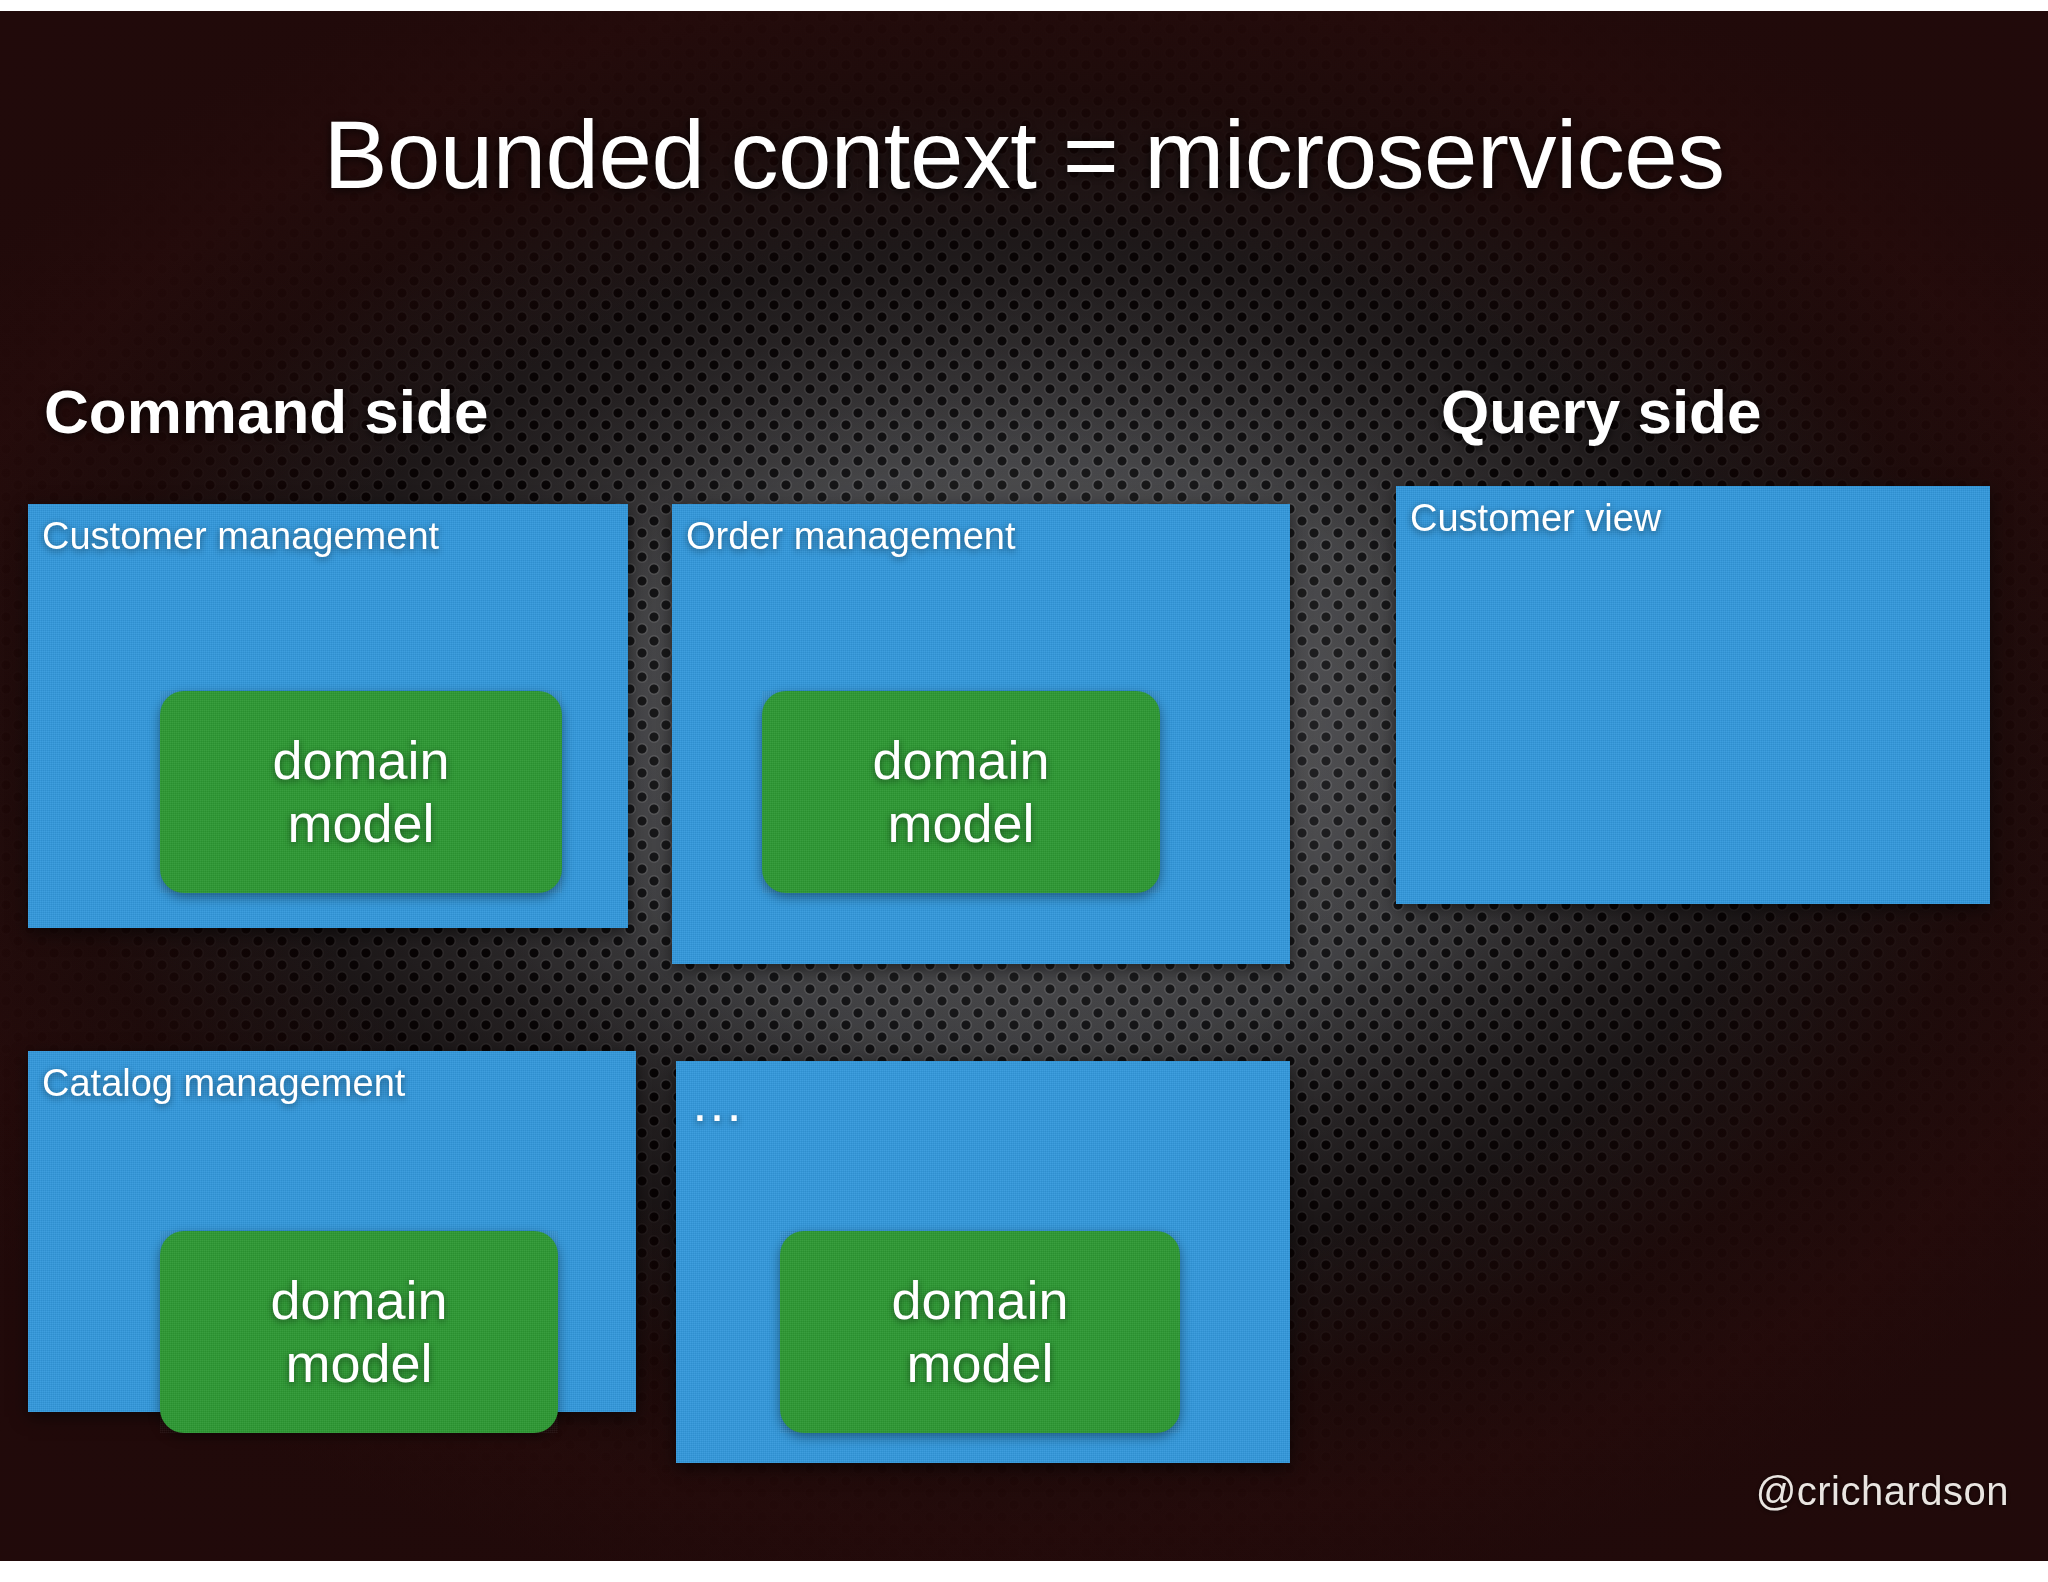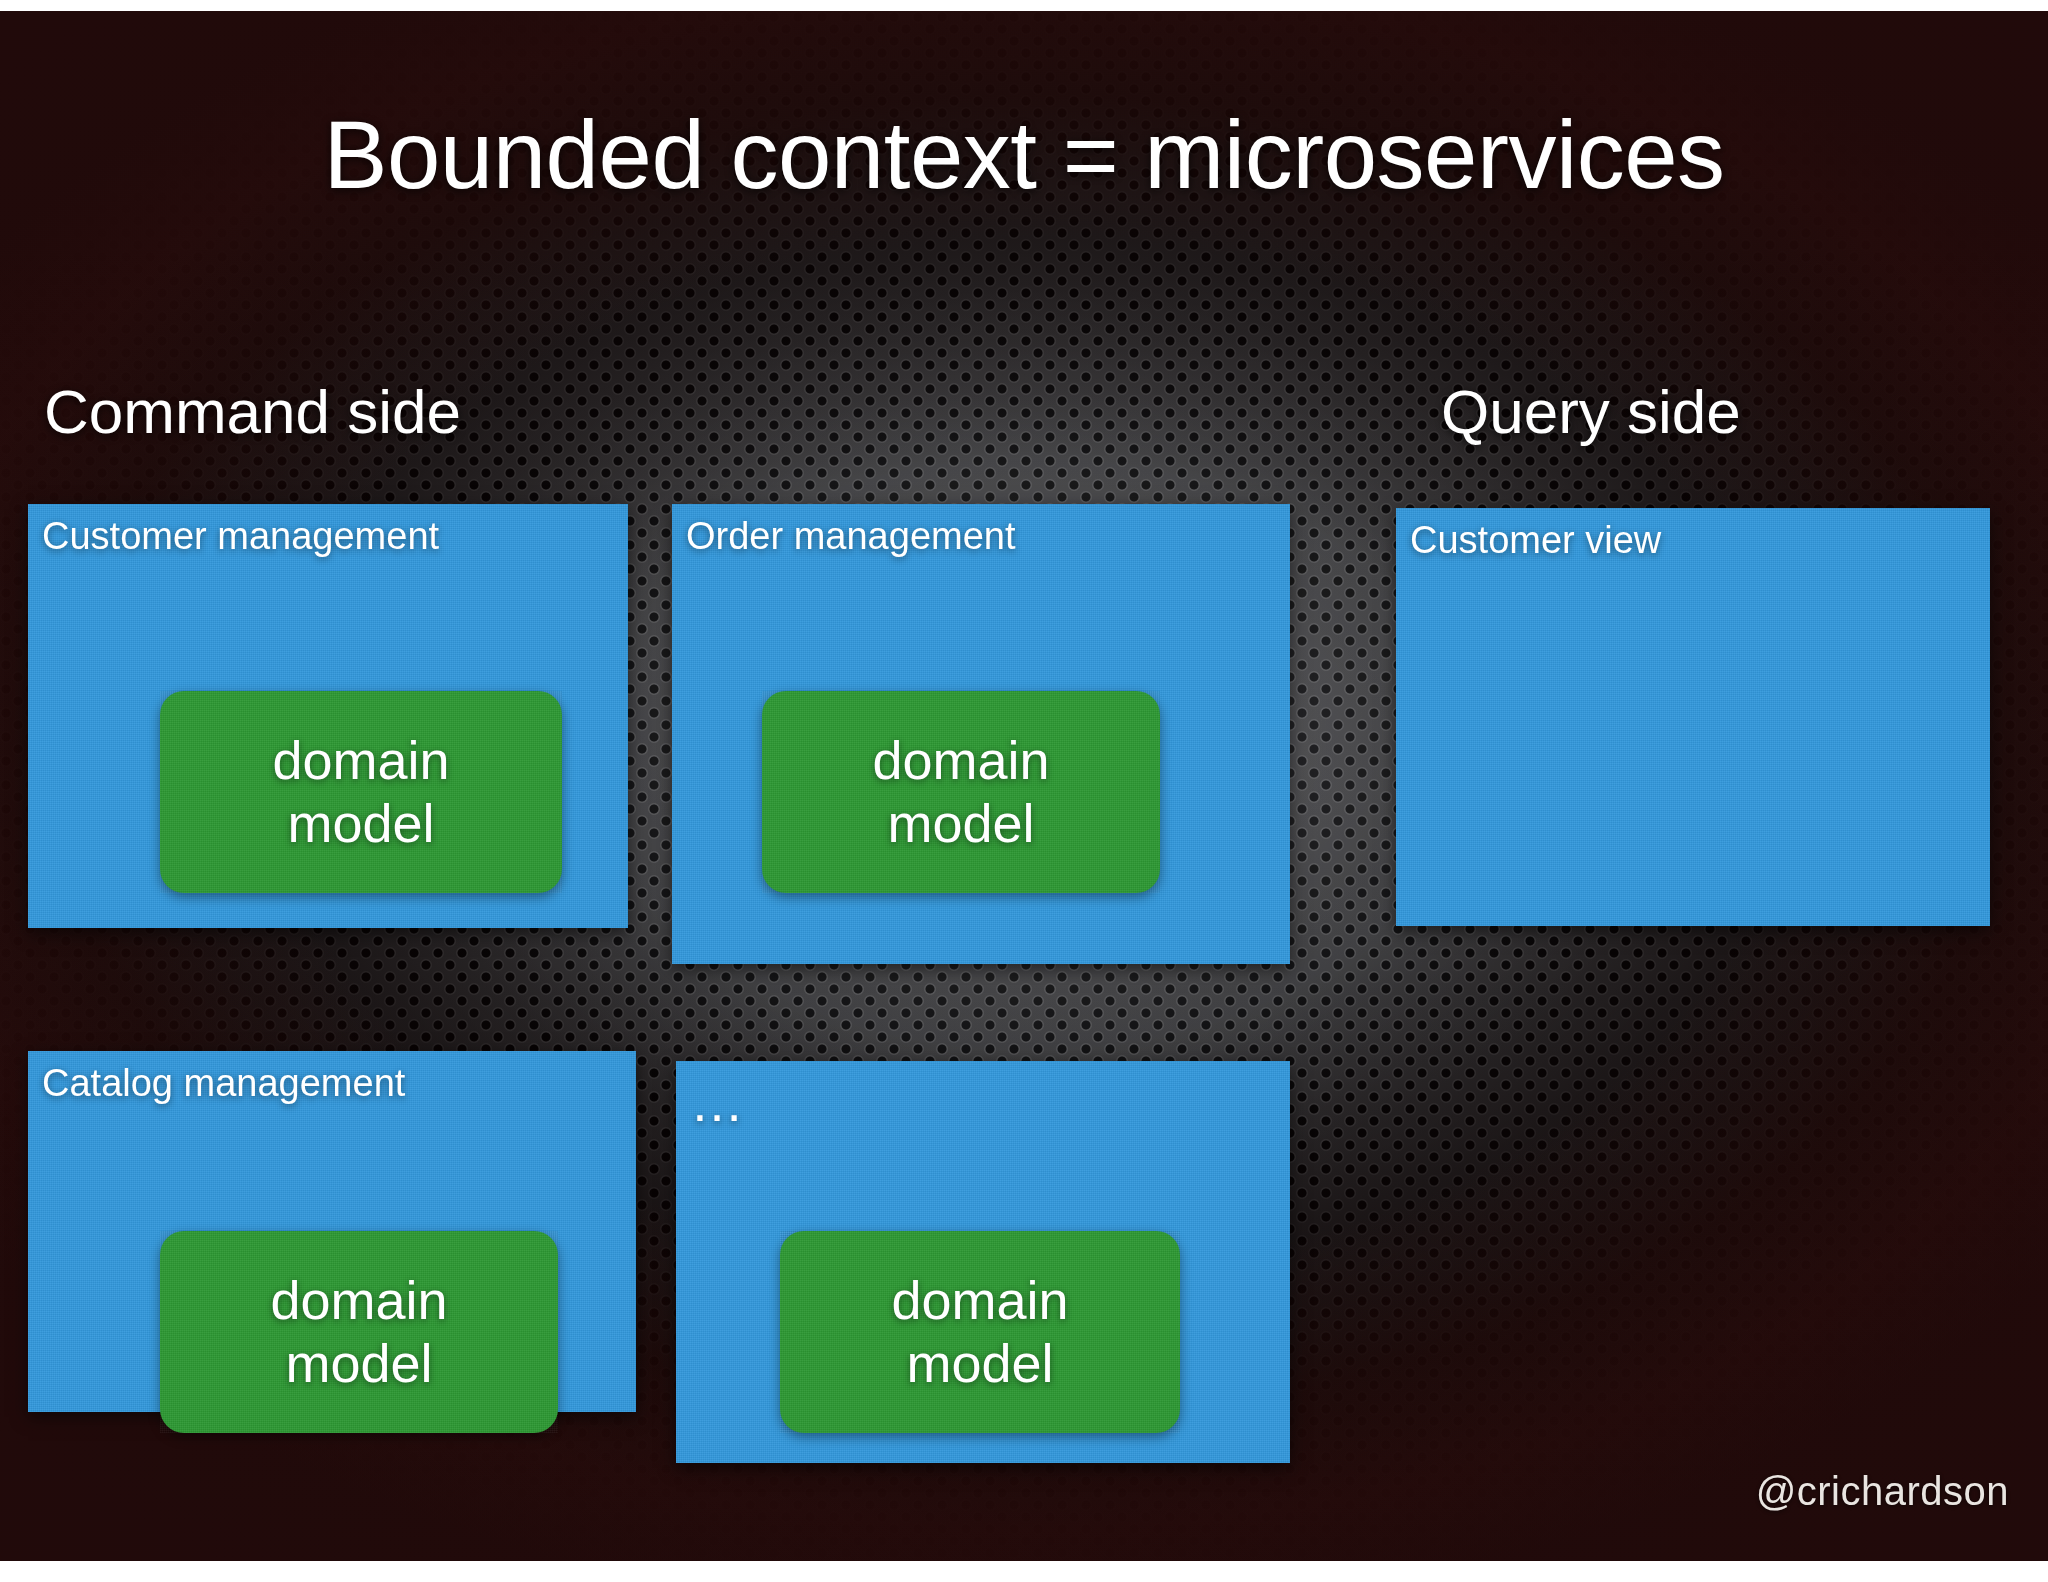--- a/index.html
+++ b/index.html
@@ -96,21 +96,21 @@
     letter-spacing: -0.5px;
     white-space: nowrap;
     text-shadow: 0 2px 10px rgba(0,0,0,0.75);
   }
 
   .side-label {
     position: absolute;
     color: #ffffff;
     font-size: 62px;
     line-height: 1.0;
-    font-weight: 400;
+    font-weight: 700;
     white-space: nowrap;
     text-shadow: 0 2px 9px rgba(0,0,0,0.75);
   }
   .side-label.command { left: 44px;   top: 370px; }
   .side-label.query   { left: 1420px; top: 370px; margin-left: 21px; }
 
   
   .ctx-box {
     position: absolute;
     background-color: #3399dd;
@@ -159,21 +159,21 @@
     color: #ffffff;
     font-size: 54px;
     line-height: 1.16;
     font-weight: 300;
     text-shadow: 0 2px 7px rgba(0,0,0,0.45);
   }
 
   
   .box-customer-mgmt { left: 28px;   top: 493px;  width: 600px; height: 424px; }
   .box-order-mgmt    { left: 672px;  top: 493px;  width: 618px; height: 460px; }
-  .box-customer-view { left: 1396px; top: 497px;  width: 594px; height: 418px; }
+  .box-customer-view { left: 1396px; top: 475px;  width: 594px; height: 418px; }
   
   .box-catalog-mgmt  { left: 28px;   top: 1040px; width: 608px; height: 361px; }
   .box-ellipsis      { left: 676px;  top: 1050px; width: 614px; height: 402px; }
 
   
   .dm-customer { left: 132px; top: 187px; width: 402px; height: 202px; }
   .dm-order    { left: 90px;  top: 187px; width: 398px; height: 202px; }
   .dm-catalog  { left: 132px; top: 180px; width: 398px; height: 202px; }
   .dm-ellipsis { left: 104px; top: 170px; width: 400px; height: 202px; }
 

